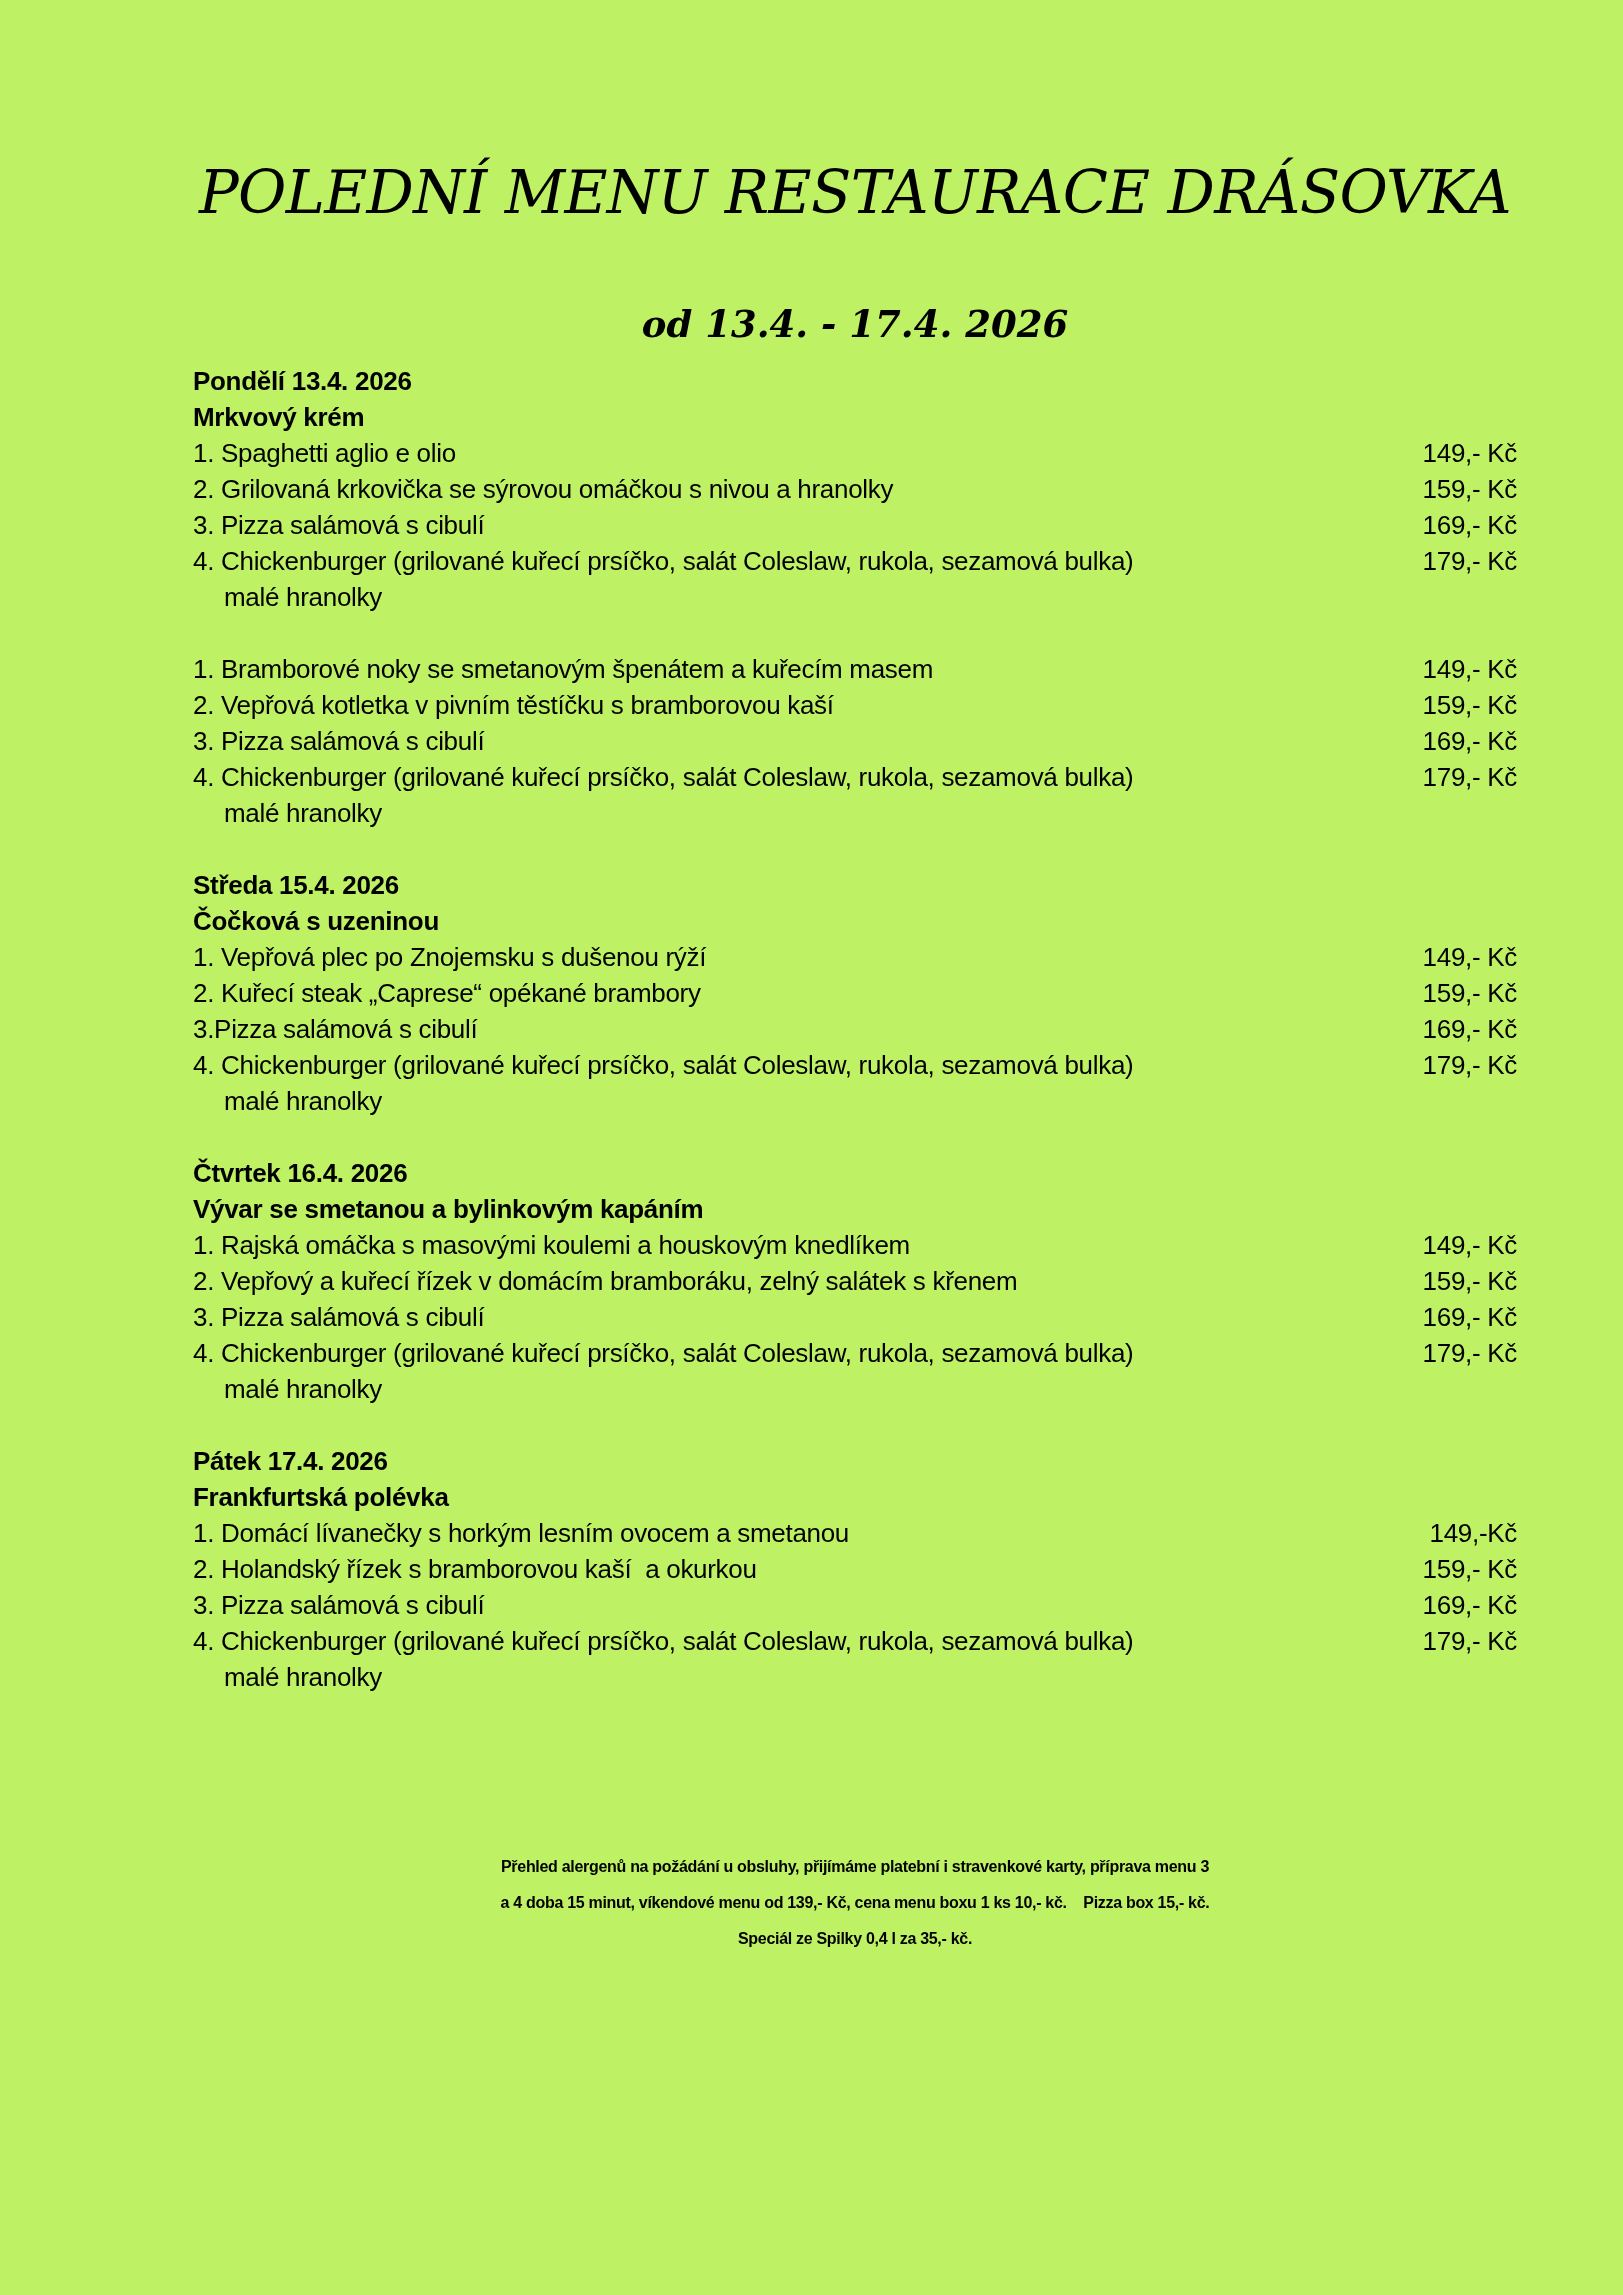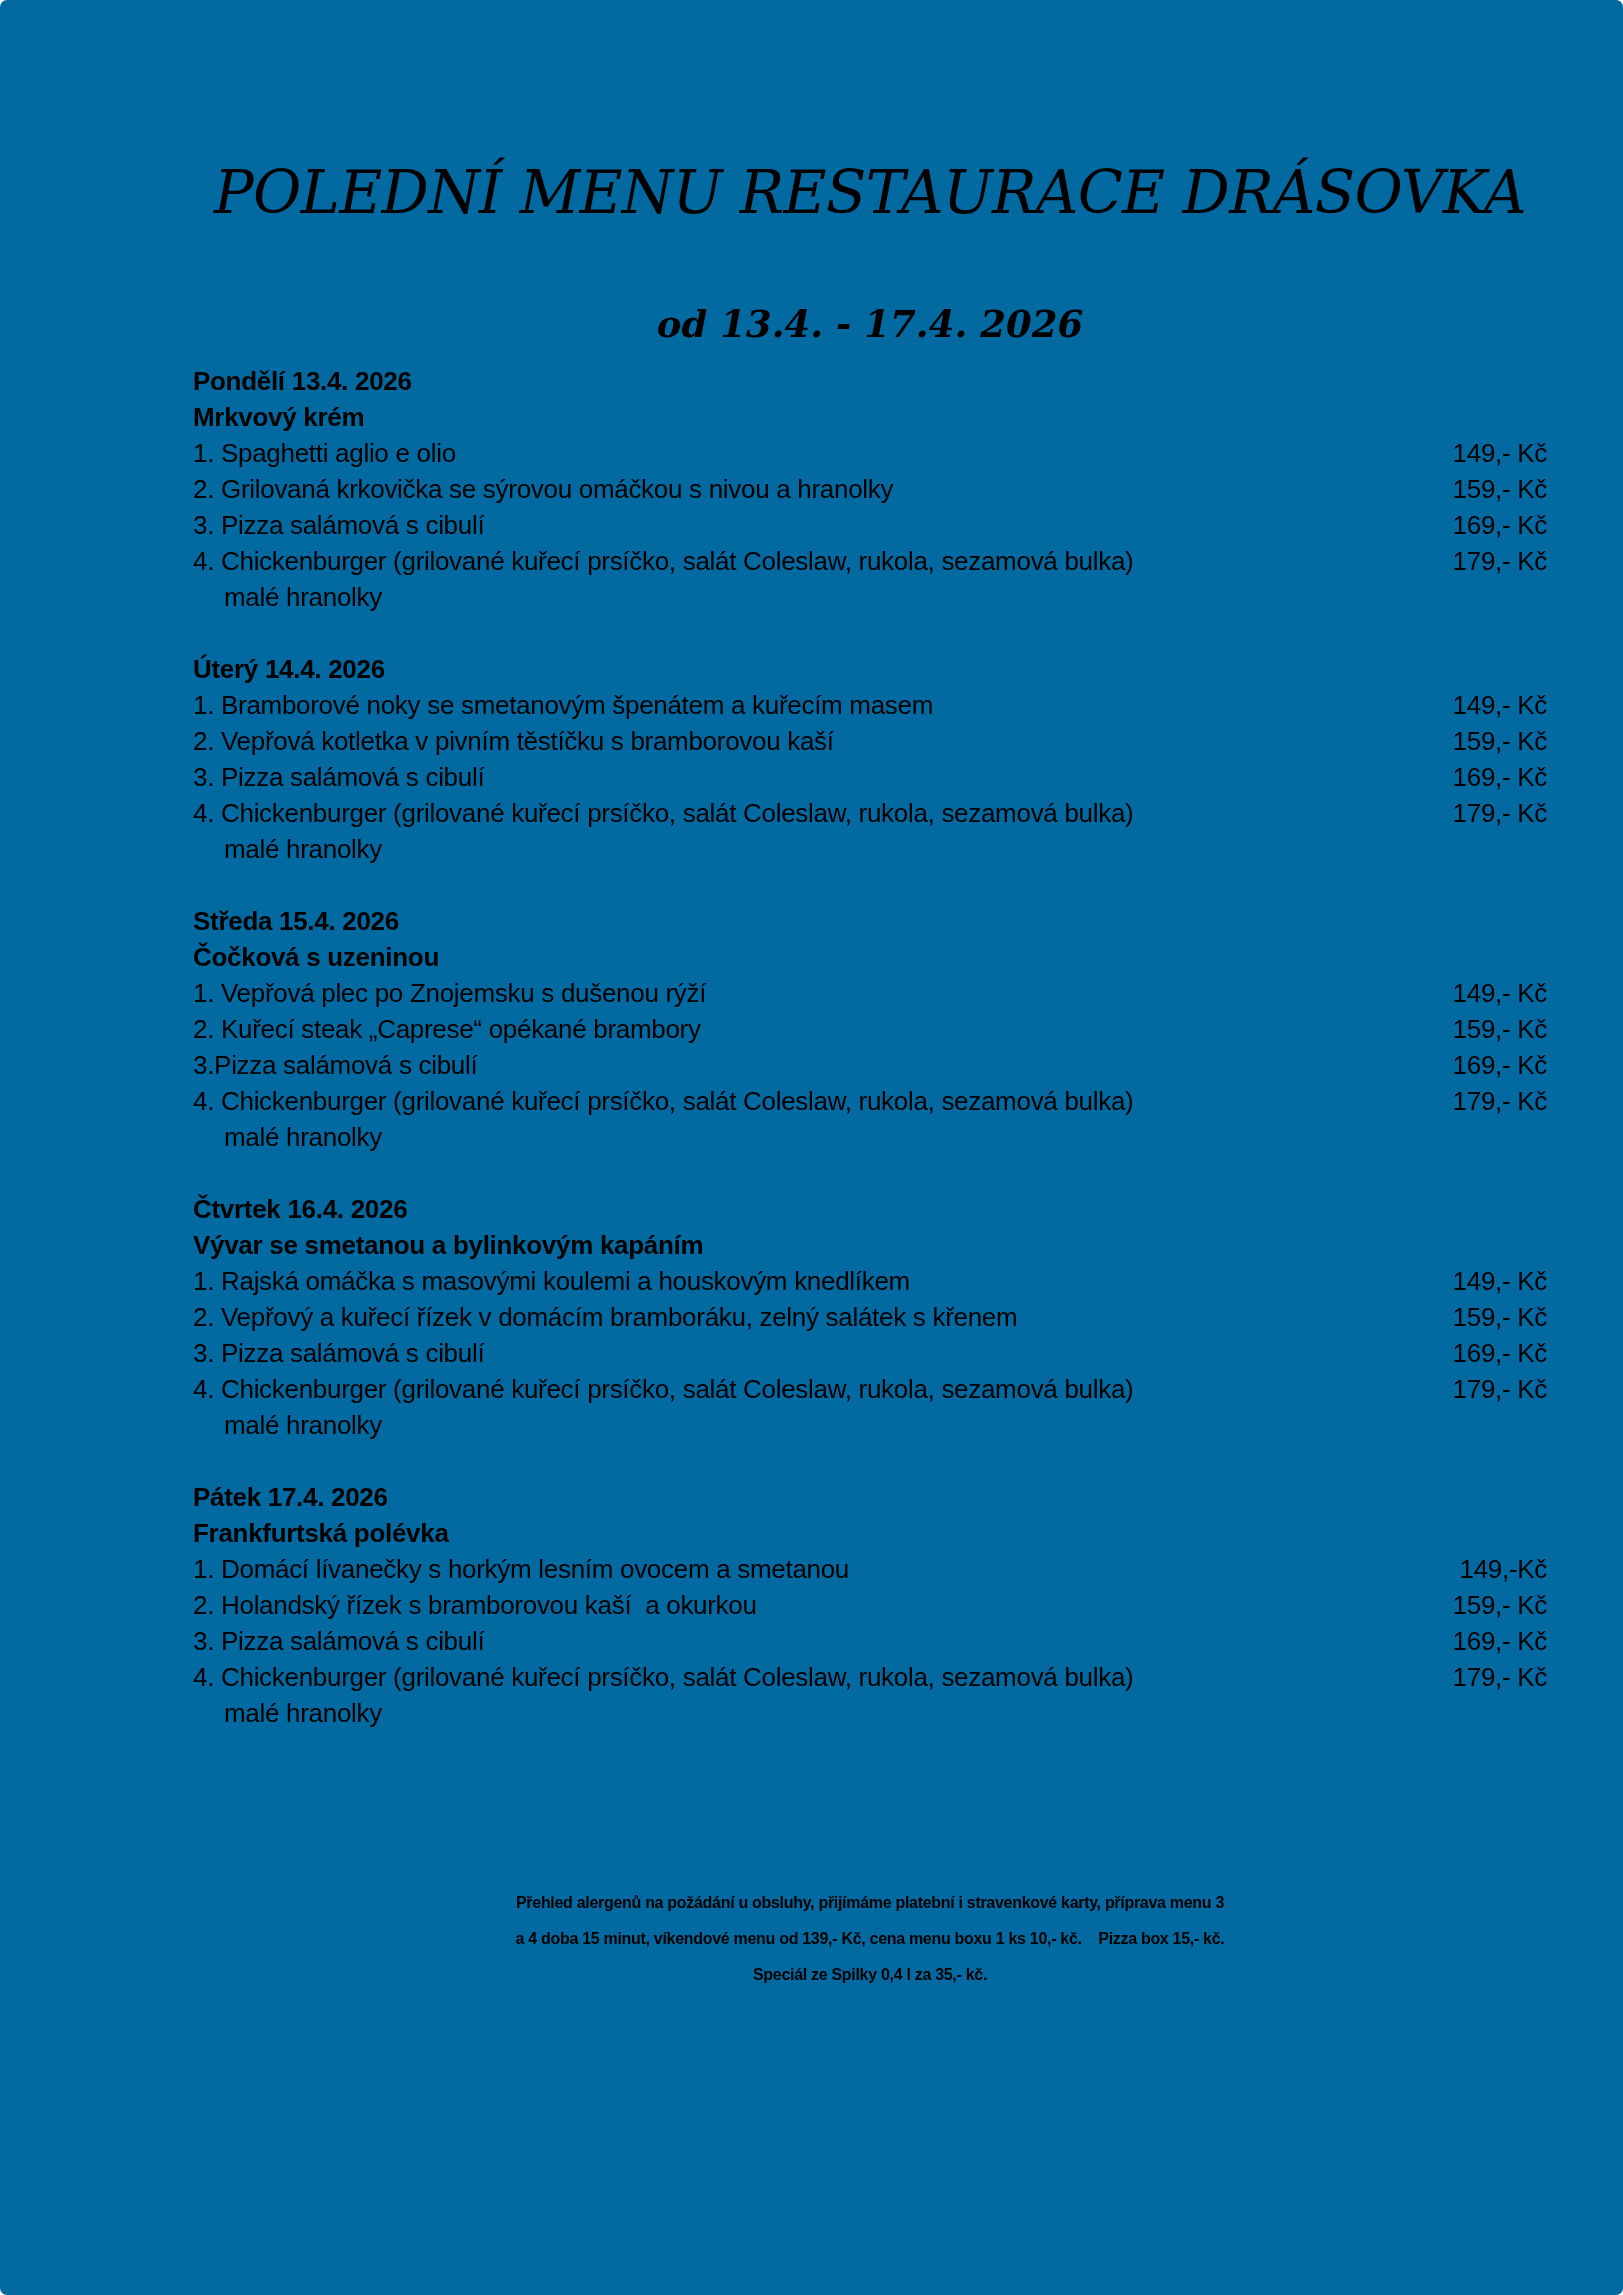--- a/index.html
+++ b/index.html
@@ -6,23 +6,22 @@
   body {
     width: 1623px;
     min-height: 2295px;
     color: #000000;
     font-family: "Liberation Sans", sans-serif;
   }
   .page {
     box-sizing: border-box;
     width: 1623px;
     min-height: 2295px;
-    padding: 157px 76px 39px 193px;
-    background: #0369a1;
-    border-radius: 7px;
+    padding: 157px 106px 39px 193px;
+    background: #bef264;
   }
   
   .title-line {
     display: flex;
     justify-content: center;
     white-space: nowrap;
     font-family: "DejaVu Serif", serif;
     font-style: italic;
     font-size: 59px;
     line-height: 72px;
@@ -98,23 +97,20 @@
         <span class="text">4. Chickenburger (grilované kuřecí prsíčko, salát Coleslaw, rukola, sezamová bulka)</span>
         <span class="price">179,- Kč</span>
       </div>
       <div class="row note">
         <span class="text">malé hranolky</span>
       </div>
     </section>
 
     <section class="day">
       <div class="row">
-        <span class="text bold">Úterý 14.4. 2026</span>
-      </div>
-      <div class="row">
         <span class="text">1. Bramborové noky se smetanovým špenátem a kuřecím masem</span>
         <span class="price">149,- Kč</span>
       </div>
       <div class="row">
         <span class="text">2. Vepřová kotletka v pivním těstíčku s bramborovou kaší</span>
         <span class="price">159,- Kč</span>
       </div>
       <div class="row">
         <span class="text">3. Pizza salámová s cibulí</span>
         <span class="price">169,- Kč</span>

